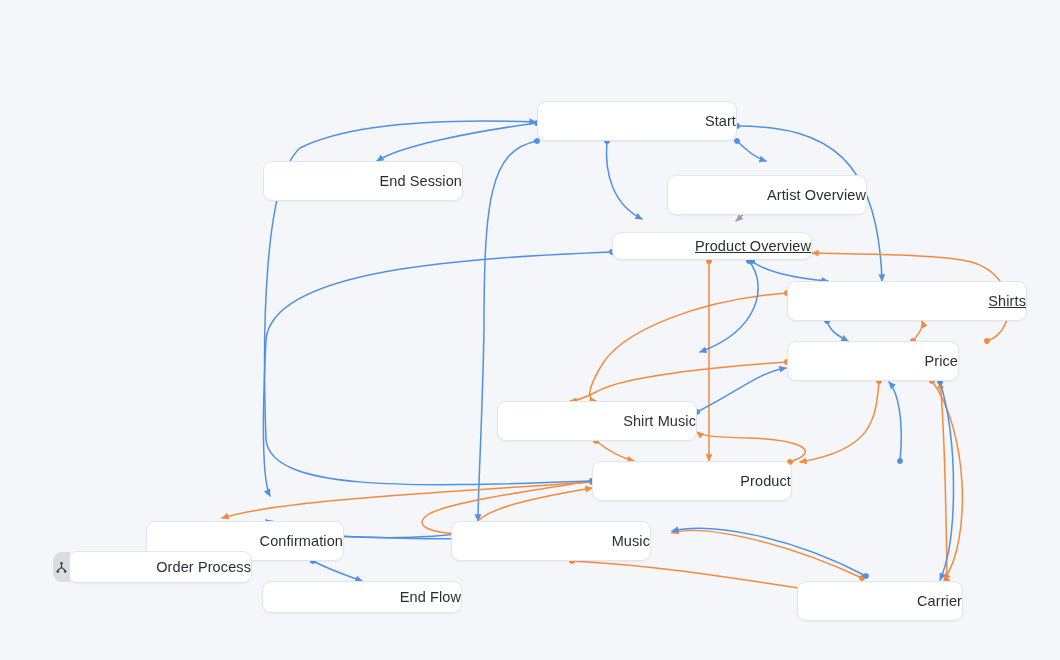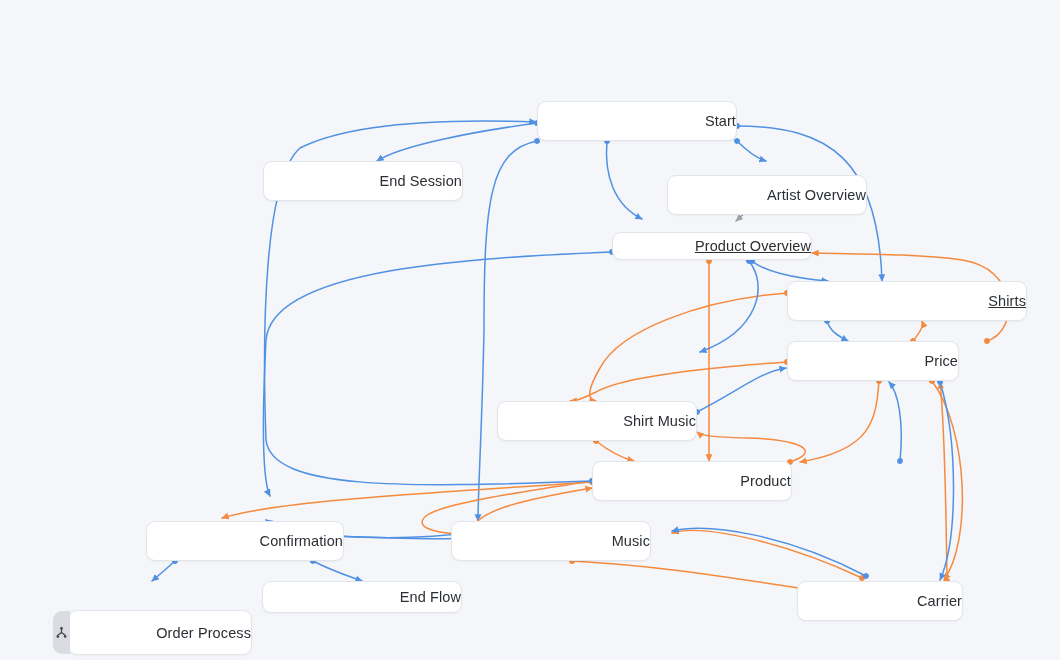--- a/index.html
+++ b/index.html
@@ -144,21 +144,21 @@
       </div>
       <div class="node" style="left: 592px; top: 461px; width: 200px; height: 40px;">
         <span class="node-label">Product</span>
       </div>
       <div class="node" style="left: 118px; top: 521px; width: 198px; height: 40px; margin-left: 28px;">
         <span class="node-label">Confirmation</span>
       </div>
       <div class="node" style="left: 451px; top: 521px; width: 200px; height: 40px;">
         <span class="node-label">Music</span>
       </div>
-      <div class="node" style="left: 68px; top: 610px; width: 184px; height: 45px;">
+      <div class="node" style="left: 68px; top: 551px; width: 184px; height: 32px;">
         <span class="node-handle-icon">
           <svg width="13" height="13" viewBox="0 0 24 24" fill="none" stroke="#3c4043" stroke-width="2.1" stroke-linecap="round" stroke-linejoin="round">
             <circle cx="12" cy="4.4" r="2.4" fill="#3c4043" stroke="none"></circle>
             <circle cx="5.2" cy="19.4" r="2.4" fill="#3c4043" stroke="none"></circle>
             <circle cx="18.8" cy="19.4" r="2.4" fill="#3c4043" stroke="none"></circle>
             <path d="M12 6.8 L12 12"></path>
             <path d="M12 12 L5.2 17"></path>
             <path d="M12 12 L18.8 17"></path>
           </svg>
         </span>

